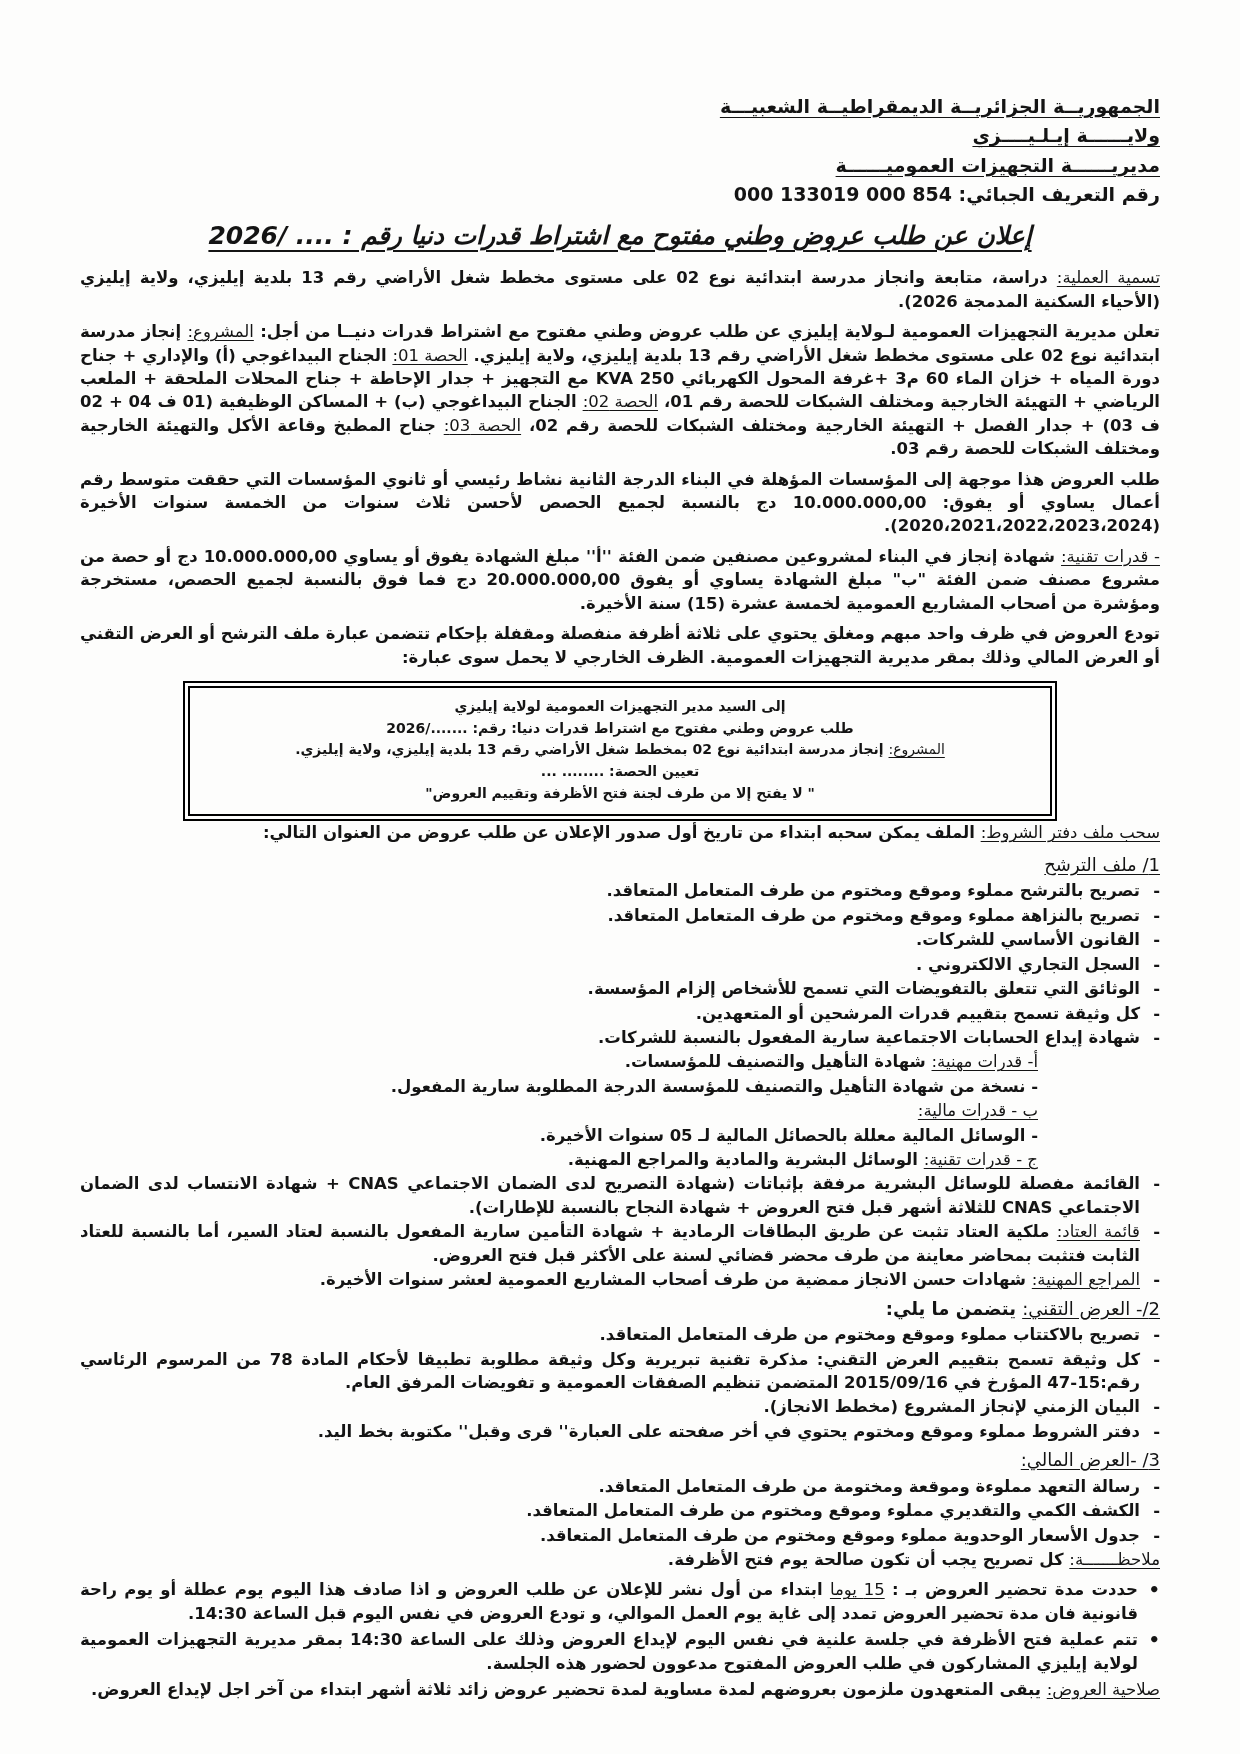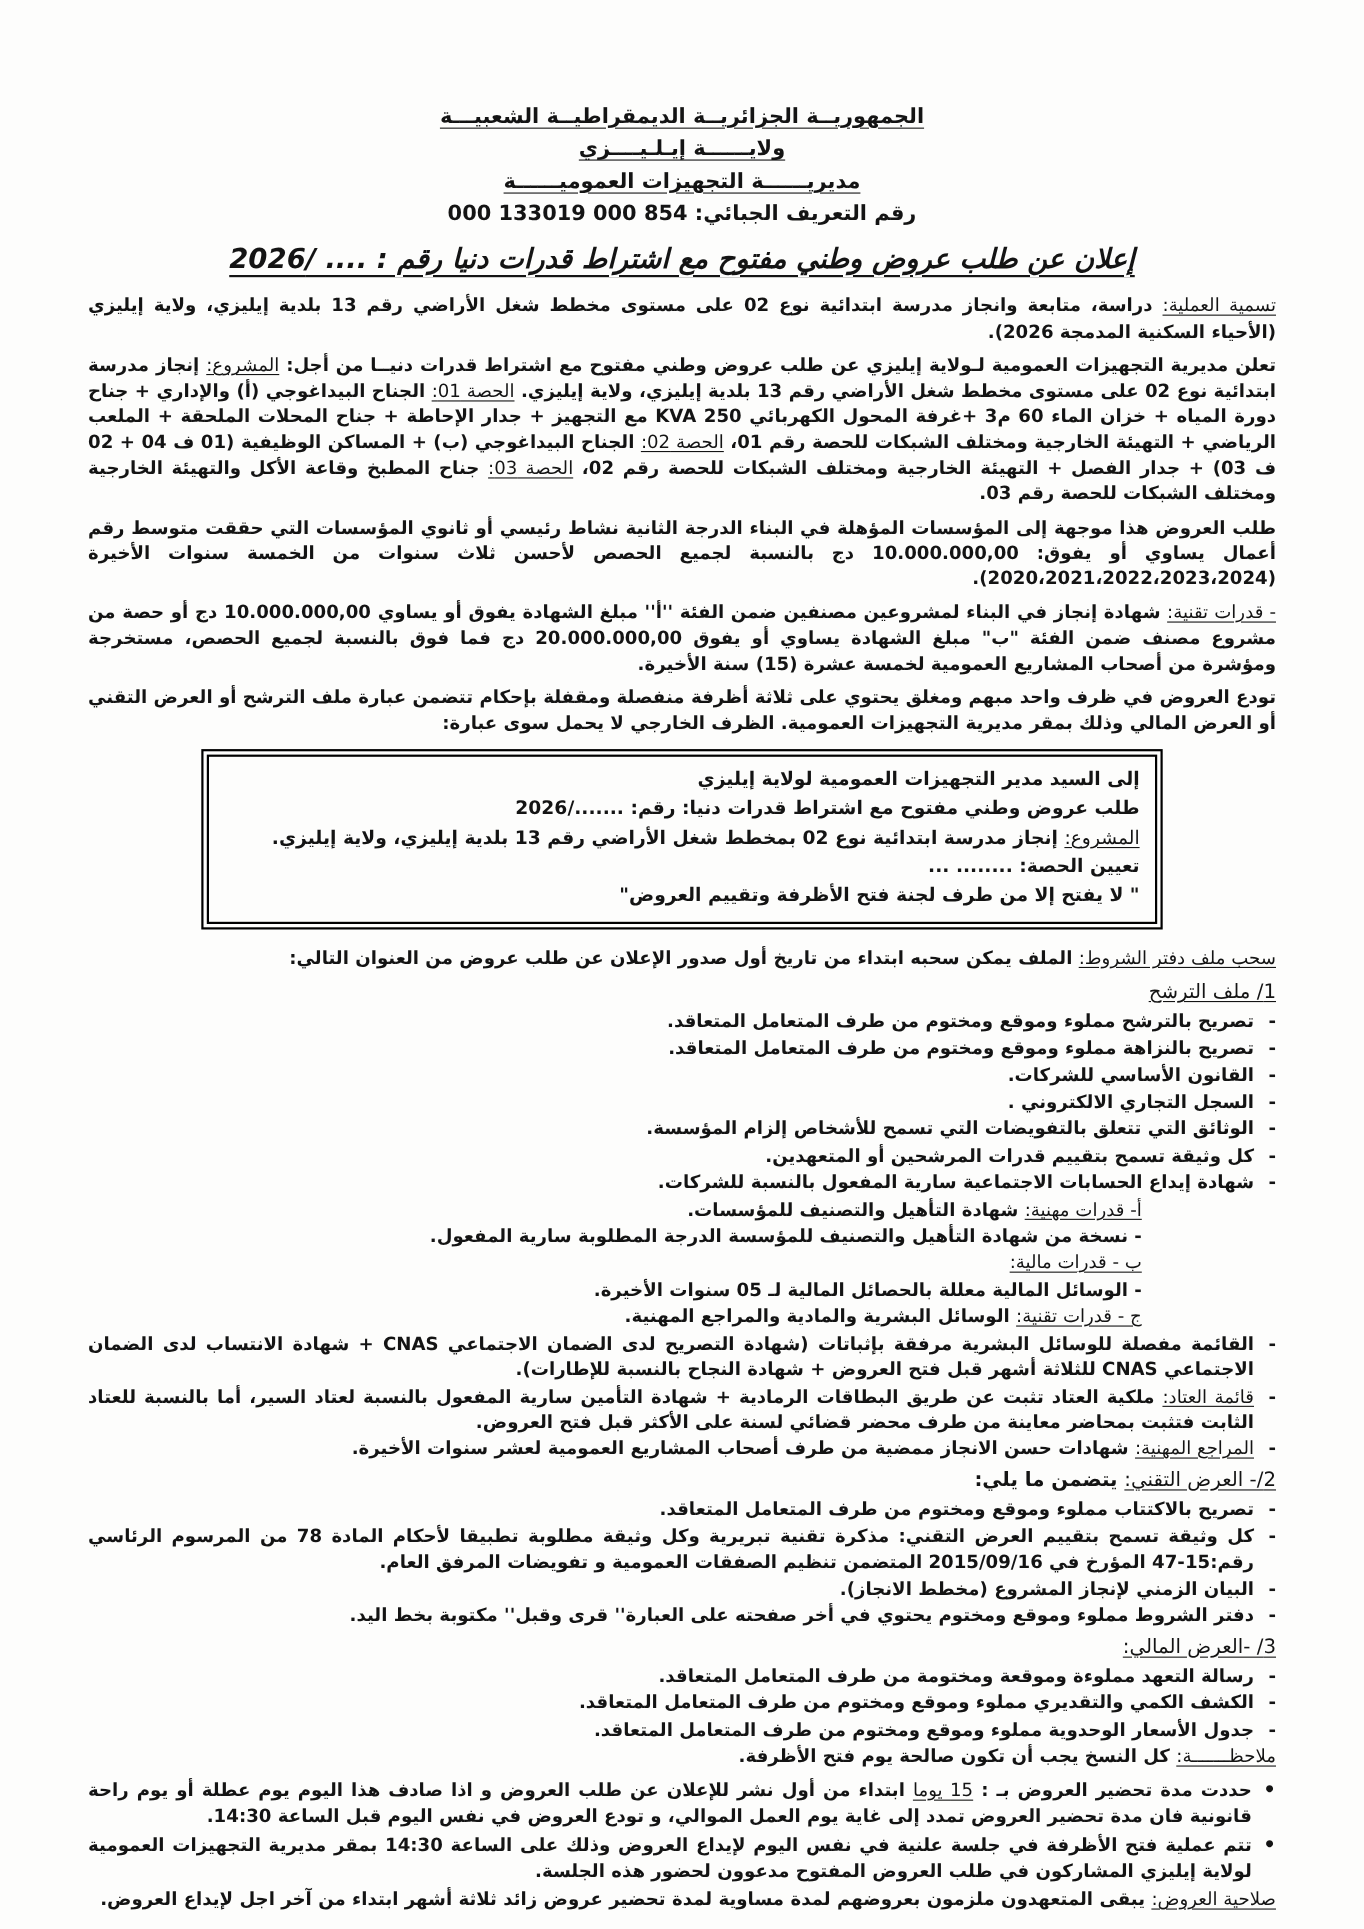--- a/index.html
+++ b/index.html
@@ -3,34 +3,34 @@
 <meta charset="utf-8">
 <style>
   html,body{margin:0;padding:0;background:#e8e8e8;}
   .page{
     width:1240px;min-height:1754px;margin:0 auto;background:#fdfdfc;
     box-sizing:border-box;padding:92px 80px 30px 80px;
     direction:rtl;color:#141414;
     font-family:"DejaVu Sans",sans-serif;font-weight:700;
     font-size:16.5px;line-height:1.42;position:relative;
   }
-  .doc-header{text-align:center;margin-bottom:8px;}
+  .doc-header{margin-bottom:8px;}
   .hline{font-size:19px;line-height:1.55;}
   .hline .u{ text-decoration:underline;text-underline-offset:4px;}
   .ltr{direction:ltr;unicode-bidi:embed;display:inline-block;}
   .doc-title{
     text-align:center;font-size:25px;font-style:italic;font-weight:700;
     margin:10px 0 14px 0;line-height:1.3;
     text-decoration:underline;text-underline-offset:6px;text-decoration-thickness:1.5px;
   }
   .para{margin:0 0 7px 0;text-align:justify;}
   .u-label{text-decoration:underline;text-underline-offset:3px;font-weight:400;}
   .boxed{
-    width:832px;margin:12px auto 14px auto;border:7px double #000;
-    padding:8px 14px 10px 14px;text-align:right;font-size:17px;line-height:1.55;
+    width:832px;margin:12px auto 0 auto;border:7px double #000;
+    padding:8px 14px 10px 14px;text-align:center;font-size:14px;line-height:1.55;
     background:#fdfdfc;
   }
   .boxed .bline{margin:0;}
   .sec-heading{
     font-size:18px;margin:4px 0 2px 0;
   }
   .sec-heading .u-label{font-size:18px;margin-top:33px;}
   ul.doclist{list-style:none;margin:0;padding:0;}
   ul.doclist li{position:relative;padding-right:20px;text-align:justify;margin:0 0 1px 0;}
   ul.doclist li::before{content:"-";position:absolute;right:0;top:0;}
@@ -134,21 +134,21 @@
 
   <h2 class="sec-heading"><span class="u-label">3/ -العرض المالي:</span></h2>
 
   <ul class="doclist ind-fin">
     <li>رسالة التعهد مملوءة وموقعة ومختومة من طرف المتعامل المتعاقد.</li>
     <li>الكشف الكمي والتقديري مملوء وموقع ومختوم من طرف المتعامل المتعاقد.</li>
     <li>جدول الأسعار الوحدوية مملوء وموقع ومختوم من طرف المتعامل المتعاقد.</li>
   </ul>
 
   <p class="para">
-    <span class="u-label">ملاحظـــــــة:</span><span> كل النسخ يجب أن تكون صالحة يوم فتح الأظرفة.</span>
+    <span class="u-label">ملاحظـــــــة:</span><span> كل تصريح يجب أن تكون صالحة يوم فتح الأظرفة.</span>
   </p>
 
   <ul class="bullets ind-bullets">
     <li>
       <span>حددت مدة تحضير العروض بـ : </span><span class="u-label">15 يوما</span><span> ابتداء من أول نشر للإعلان عن طلب العروض و اذا صادف هذا اليوم يوم عطلة أو يوم راحة قانونية فان مدة تحضير العروض تمدد إلى غاية يوم العمل الموالي، و تودع العروض في نفس اليوم قبل الساعة 14:30.</span>
     </li>
     <li><span>تتم عملية فتح الأظرفة في جلسة علنية في نفس اليوم لإيداع العروض وذلك على الساعة 14:30 بمقر مديرية التجهيزات العمومية لولاية إيليزي المشاركون في طلب العروض المفتوح مدعوون لحضور هذه الجلسة.</span></li>
   </ul>
 
   <p class="para">

